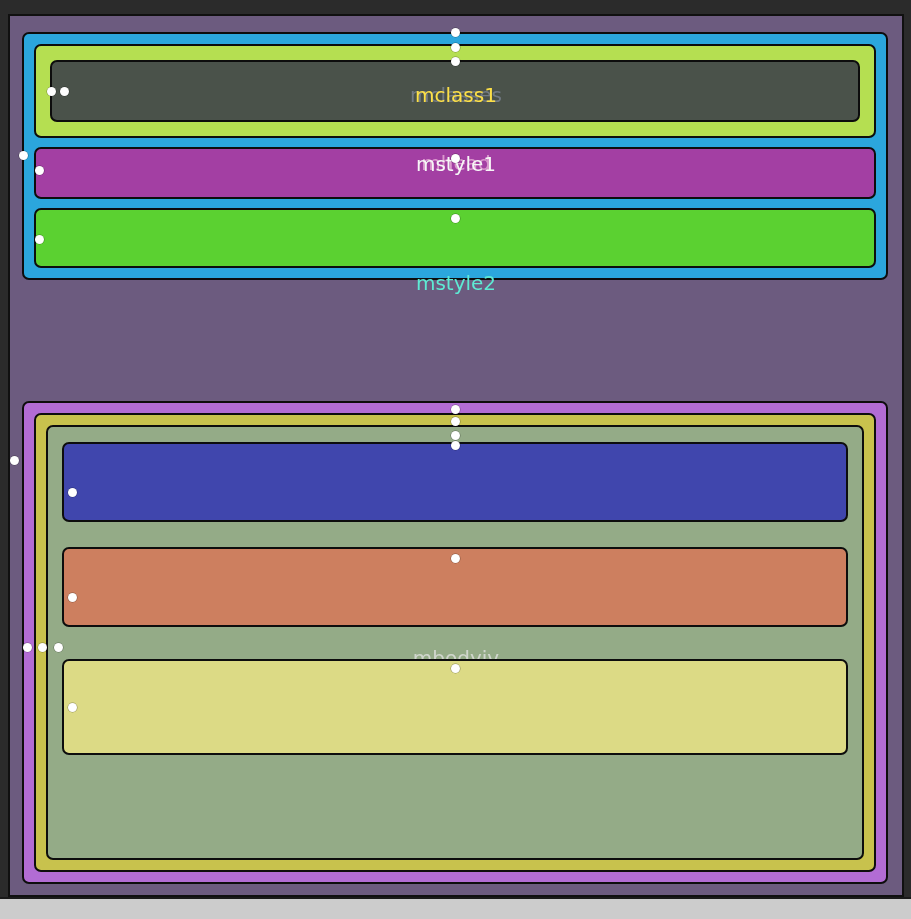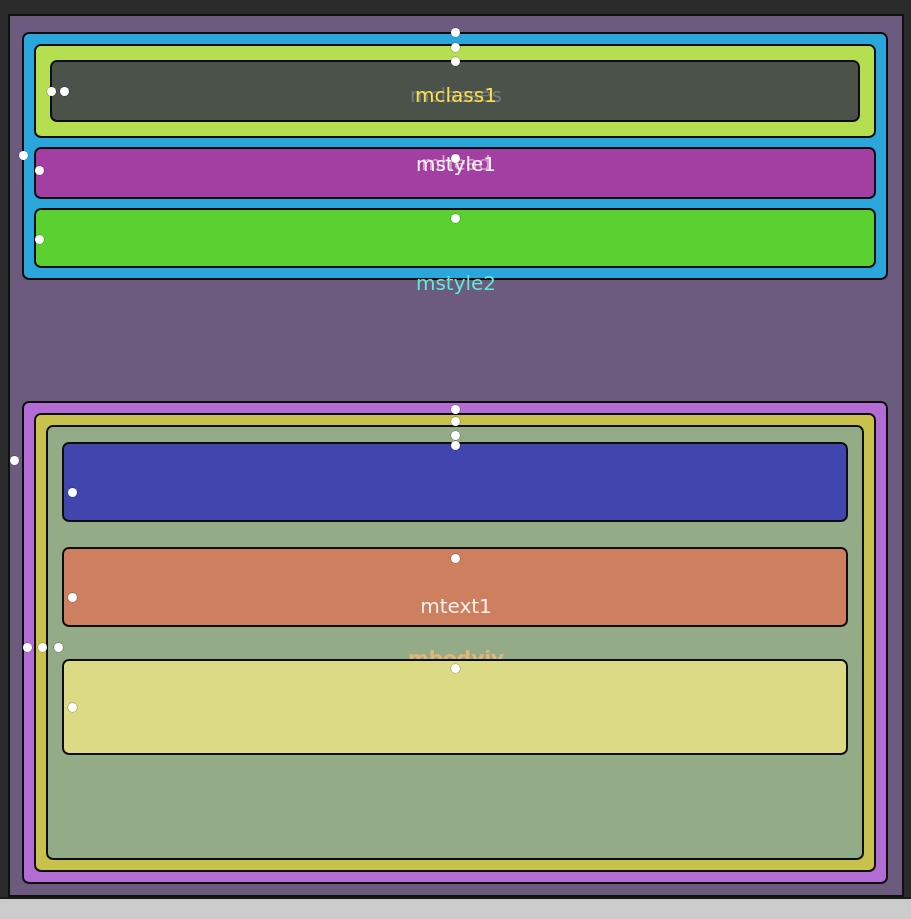--- a/index.html
+++ b/index.html
@@ -129,23 +129,22 @@
 
     <div class="box" style="left:52px; top:426px; width:786px; height:80px; background:#4046ad;">
     </div>
     <div class="handle" style="left:441px; top:425px;"></div>
     <div class="handle" style="left:58px; top:472px;"></div>
 
     <div class="box" style="left:52px; top:531px; width:786px; height:80px; background:#cd7f5f;">
     </div>
     <div class="handle" style="left:441px; top:538px;"></div>
     <div class="handle" style="left:58px; top:577px;"></div>
-    <div class="faint" style="top:579px; color:#f6f2ef;">mtext1</div>
 
-    <div class="faint" style="top:631px; color:#fdba74; opacity:.75;font-weight:bold;">mbodyiv</div>
+    <div class="faint" style="top:631px; color:#e5e5e5; opacity:.75;">mbodyiv</div>
     <div class="faint" style="top:666px; color:#f4f4f4;">r1c1</div>
 
     <div class="box" style="left:52px; top:643px; width:786px; height:96px; background:#dcda85;">
     </div>
     <div class="handle" style="left:441px; top:648px;"></div>
     <div class="handle" style="left:58px; top:687px;"></div>
 
   </div>
 
   <div class="statusbar"></div>

